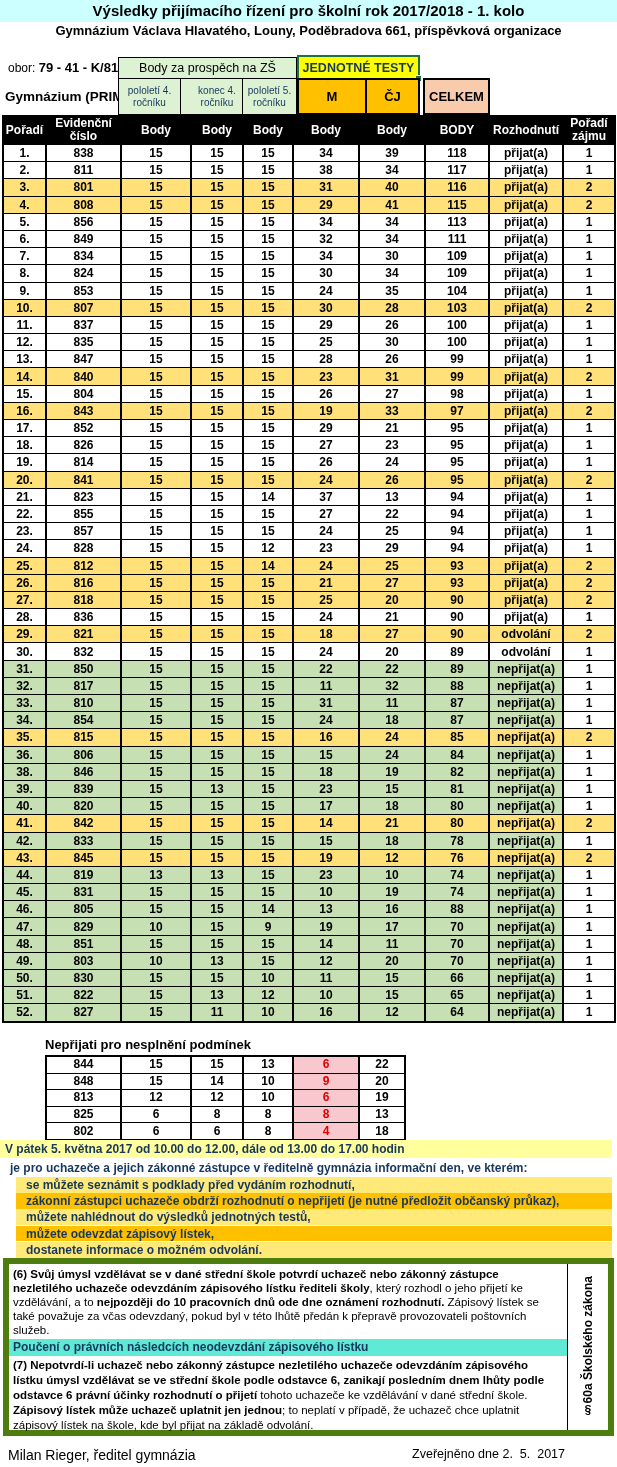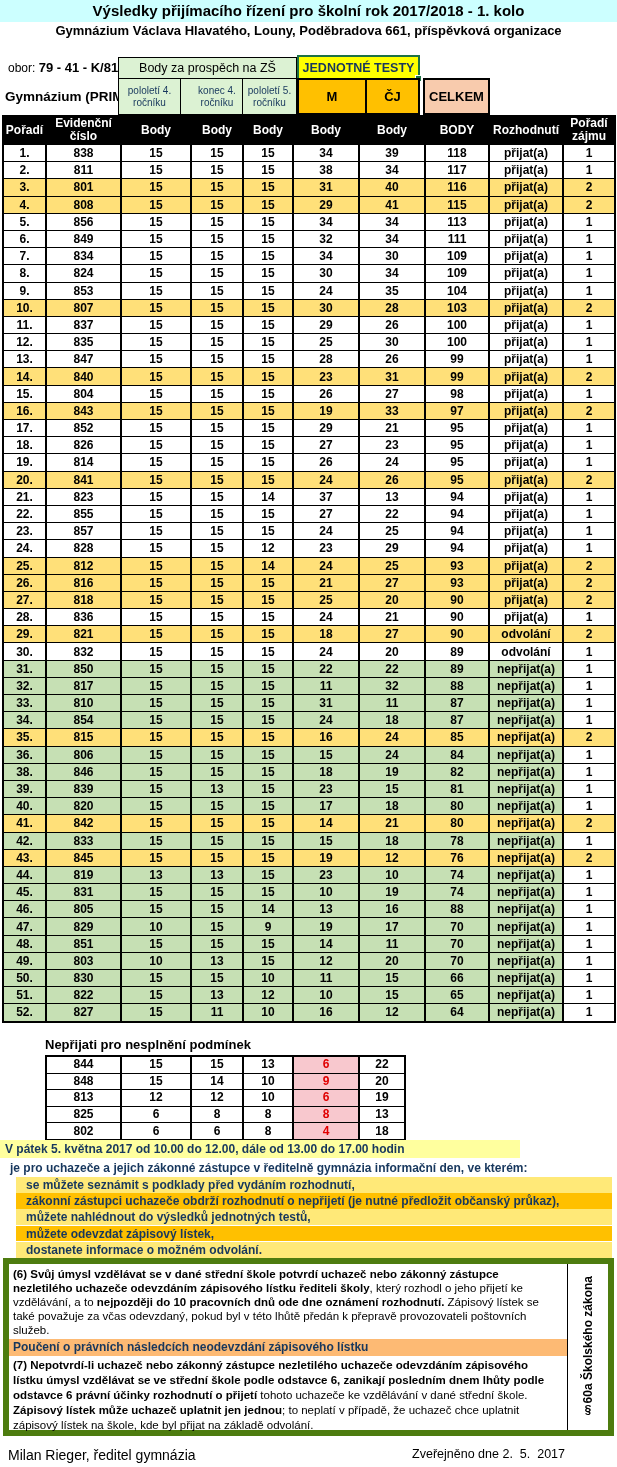--- a/index.html
+++ b/index.html
@@ -52,38 +52,38 @@
   
   .rej-title{left:45px;top:1037px;font-weight:bold;font-size:13px;}
   .rej-table{left:45px;top:1055px;border-collapse:collapse;table-layout:fixed;width:359px;
     border:2px solid #000;}
   .rej-table td{border:1px solid #000;border-left-width:2px;border-right-width:2px;
     font-weight:bold;font-size:12px;text-align:center;height:15.6px;line-height:15px;
     padding:0;vertical-align:middle;}
   .rej-table td.pink{background:#F8C8CE;color:#E00000;}
   
   .band{font-weight:bold;color:#17375D;font-size:12px;}
-  .band1{left:0;top:1140px;width:520px;height:18px;background:#FFFF9E;line-height:18px;
+  .band1{left:0;top:1140px;width:612px;height:18px;background:#FFFF9E;line-height:18px;
     padding-left:5px;}
   .band2{left:0;top:1158px;width:617px;height:19px;background:#fff;line-height:20px;
     padding-left:10px;}
   .bullet{position:absolute;left:16px;width:596px;height:15.9px;line-height:16px;
     padding-left:10px;box-sizing:border-box;font-weight:bold;color:#17375D;font-size:12px;}
   .bullet.pale{background:#FFE978;}
   .bullet.gold{background:#FFC000;}
   
   .legal{left:3px;top:1258px;width:611px;height:178px;border:6px solid #4d7c0f;display:flex;}
   .legal-main{width:559px;border-right:1px solid #000;box-sizing:border-box;
     padding:3px 6px 0 4px;}
   .legal-side{flex:1;display:flex;align-items:center;justify-content:center;}
   .side-text{writing-mode:vertical-rl;transform:rotate(180deg);font-weight:bold;
     font-size:12px;}
   .p6{font-size:11.5px;line-height:14px;}
   .p7{font-size:11.5px;line-height:15px;margin-top:2px;}
-  .legal-heading{background:#fdba74;color:#17375D;font-weight:bold;font-size:12px;
+  .legal-heading{background:#5eead4;color:#17375D;font-weight:bold;font-size:12px;
     line-height:17px;height:17px;margin:2px -6px 1px -4px;padding-left:4px;}
   .b{font-weight:bold;}
   
   .footer-left{left:8px;top:1447px;font-size:14px;}
   .footer-right{right:52px;top:1447px;font-size:12.5px;white-space:pre;}
 </style>
 </head>
 <body>
 
 <div class="abs title-band">Výsledky přijímacího řízení pro školní rok 2017/2018 - 1. kolo</div>

